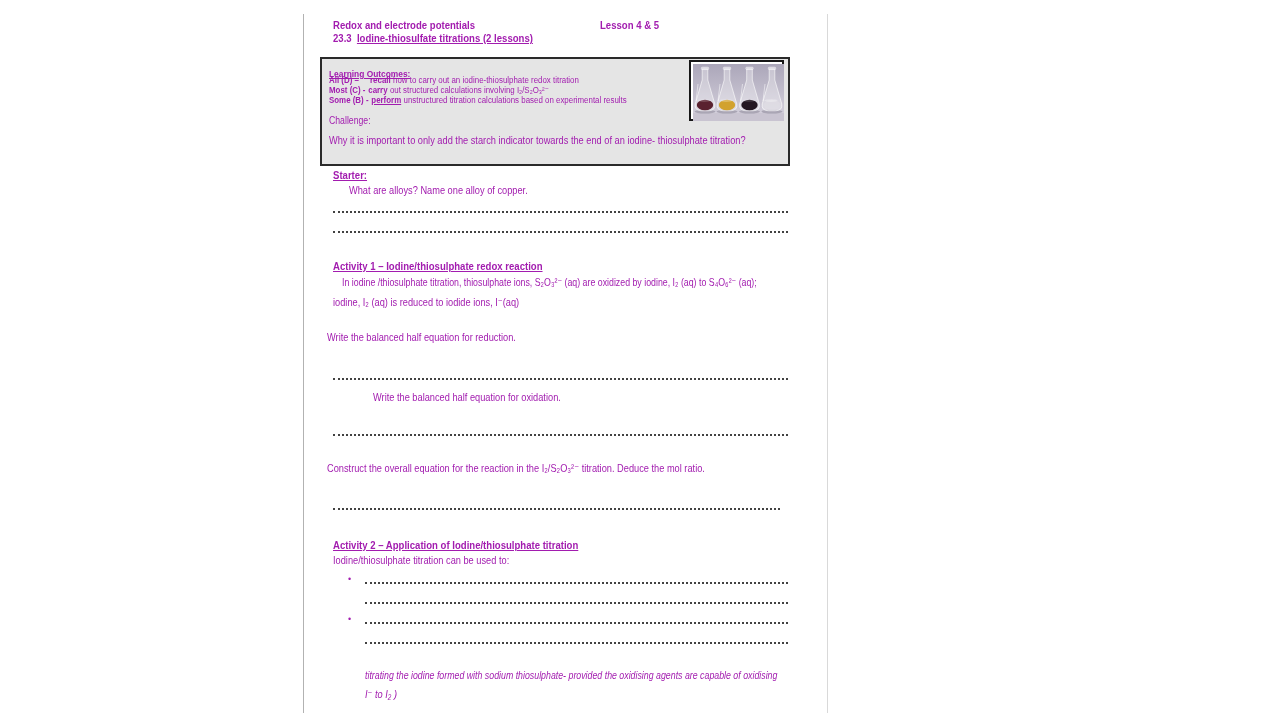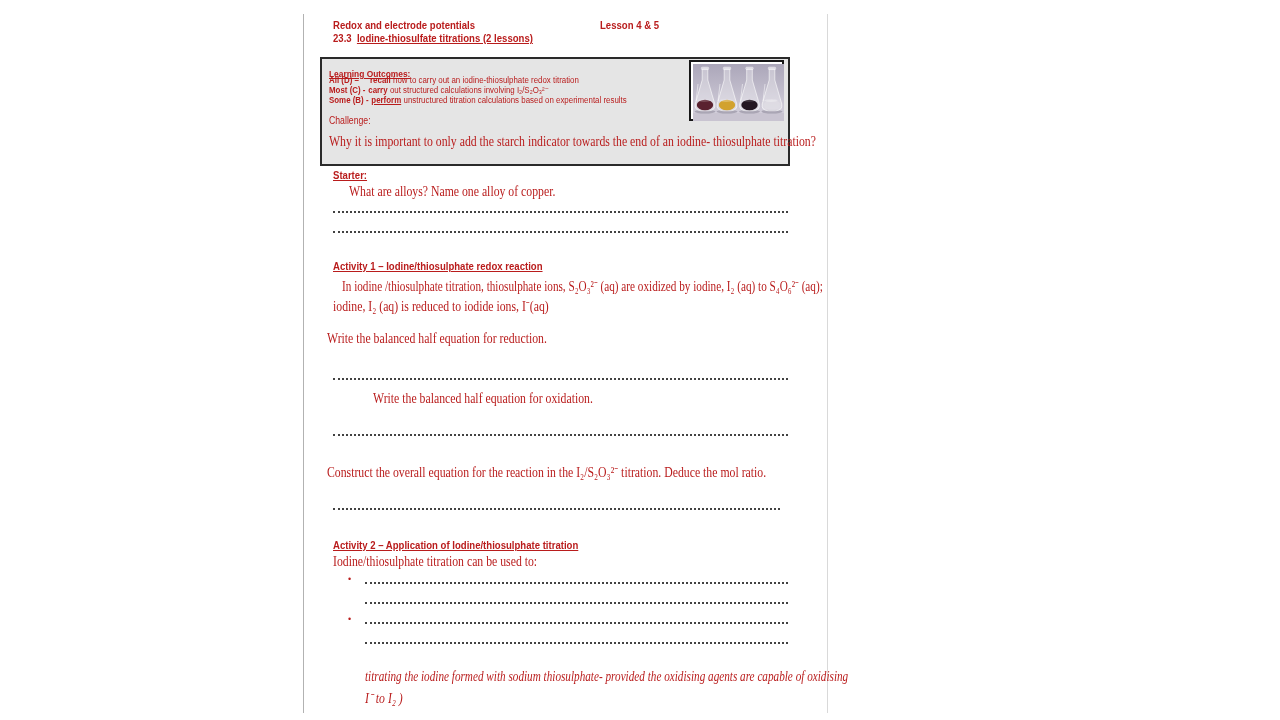--- a/index.html
+++ b/index.html
@@ -1,23 +1,23 @@
 <!DOCTYPE html>
 <html><head>
 <meta charset="utf-8">
 <style>
   html,body{margin:0;padding:0;background:#ffffff;}
   .screen{position:relative;width:1280px;height:720px;background:#ffffff;overflow:hidden;
-          font-family:"Liberation Sans","DejaVu Sans",sans-serif;color:#b91c1c;}
+          font-family:"Liberation Sans","DejaVu Sans",sans-serif;color:#a21caf;}
   .ln{position:absolute;white-space:nowrap;}
   .sx80{display:inline-block;transform:scaleX(0.80);transform-origin:0 0;white-space:nowrap;}
   .sx84{display:inline-block;transform:scaleX(0.84);transform-origin:0 0;white-space:nowrap;}
   .sx87{display:inline-block;transform:scaleX(0.87);transform-origin:0 0;white-space:nowrap;}
   .sx93{display:inline-block;transform:scaleX(0.93);transform-origin:0 0;white-space:nowrap;}
-  .t{font-size:14px;font-family:Liberation Serif, serif;}
+  .t{font-size:11px;}
   .hdr{font-size:11px;font-weight:700;}
   .bu{font-weight:700;text-decoration:underline;}
   .title{font-size:11px;font-weight:700;text-decoration:underline;}
   .it{font-style:italic;}
   .page-edge{position:absolute;top:14px;height:699px;width:1px;}
   .edge-left{left:303px;background:#b2b2b2;}
   .edge-right{left:827px;background:#d9d9d9;}
   .obox{position:absolute;left:320px;top:57px;width:470px;height:109px;box-sizing:border-box;
         background:#e5e5e5;border:2px solid #2a2a2a;}
   .lo-title{font-size:9px;font-weight:700;text-decoration:underline;}

